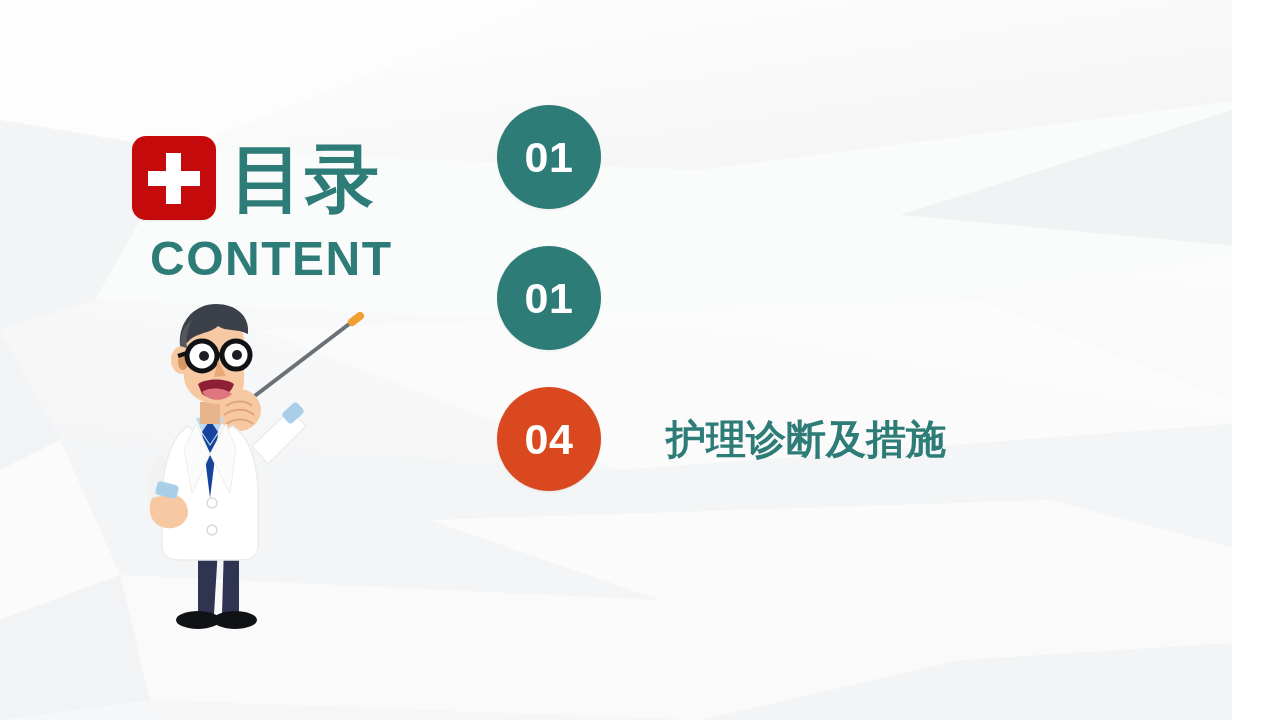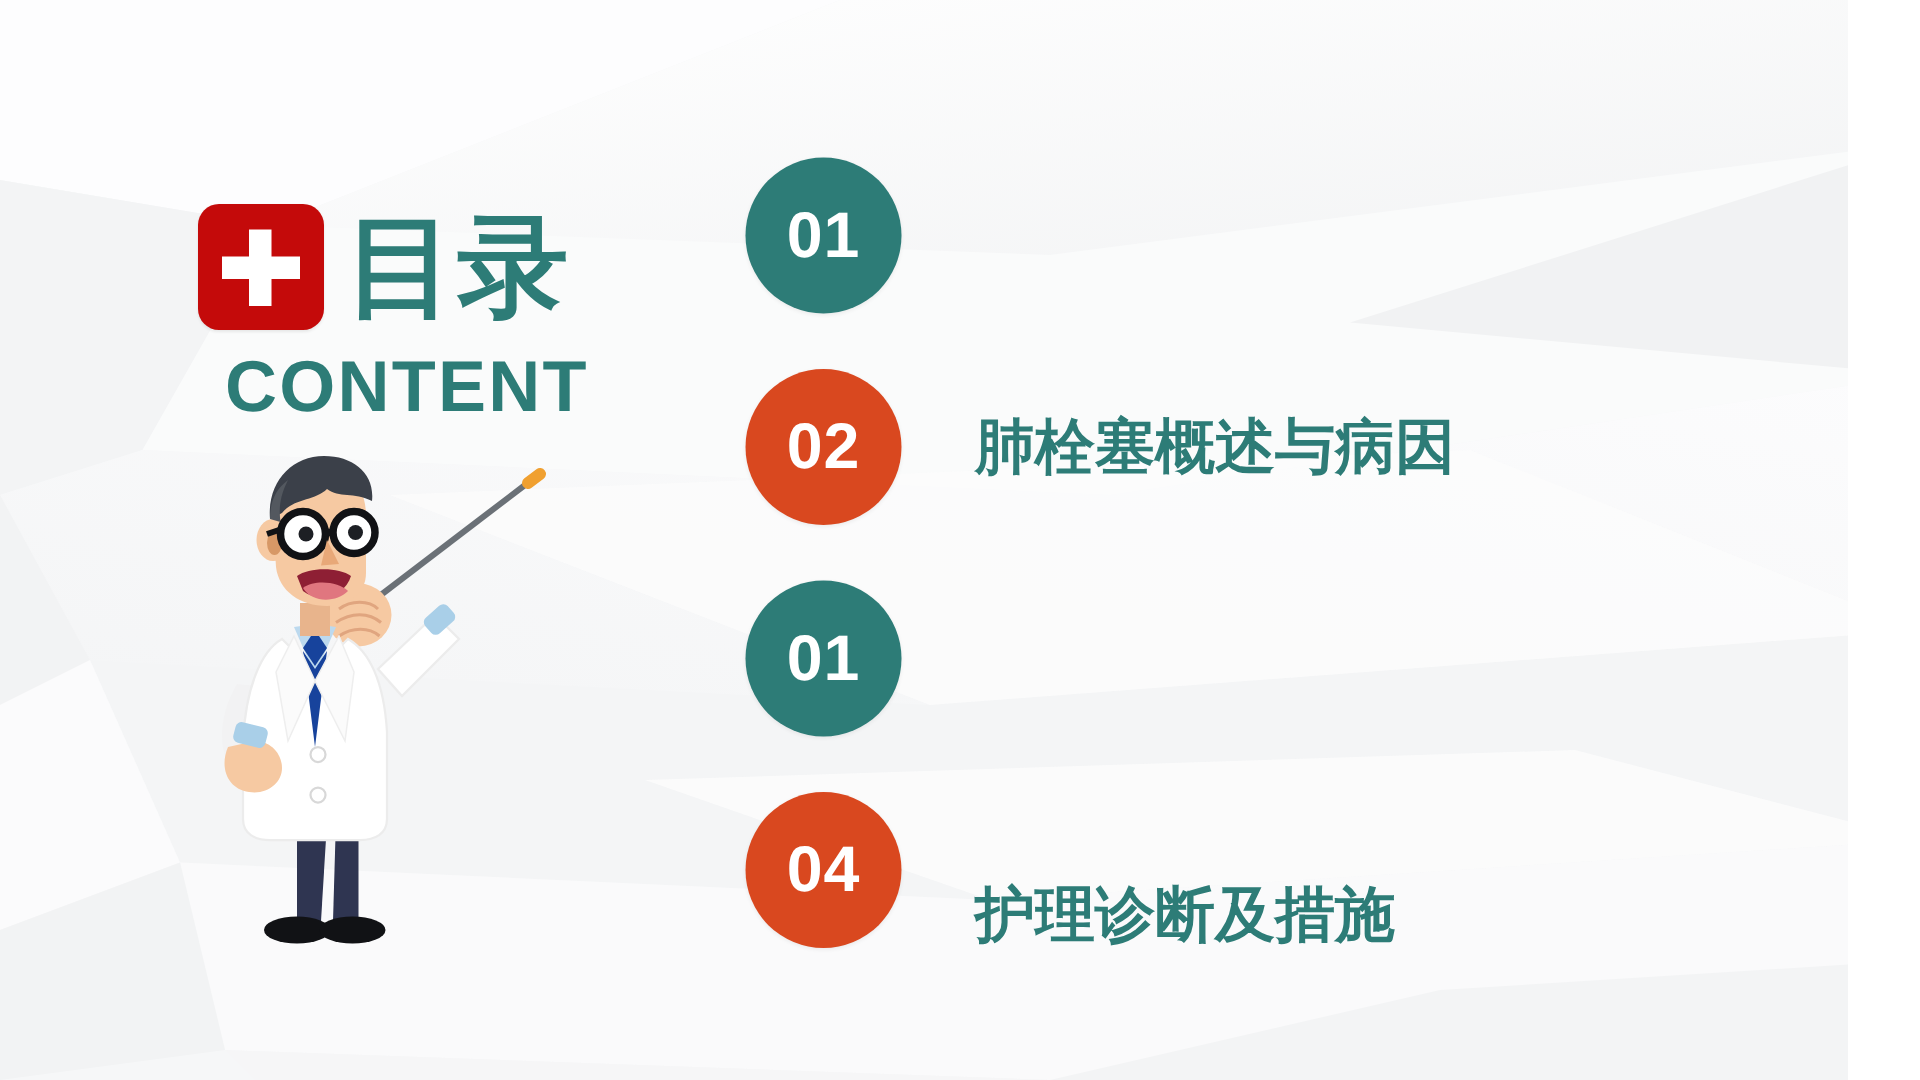--- a/index.html
+++ b/index.html
@@ -45,23 +45,23 @@
   }
 
   
   .doctor{position:absolute;left:140px;top:298px;width:250px;height:352px;}
   .doctor svg{display:block;}
 
   
   .toc{position:absolute;left:497px;top:105px;width:740px;}
   .toc-row{
     position:relative;height:104px;margin-bottom:37px;
-    display:flex;align-items:center;
-  }
-  .toc-row:last-child{margin-bottom:0;align-items:flex-end;}
+    display:flex;align-items:center;gap:16px;
+  }
+  .toc-row:last-child{margin-bottom:0;}
   .num-circle{
     width:104px;height:104px;border-radius:50%;
     flex:0 0 auto;display:flex;align-items:center;justify-content:center;
     color:#ffffff;font-size:43px;font-weight:bold;letter-spacing:0.5px;
     box-shadow:0 1px 3px rgba(0,0,0,.07);
   }
   .num-circle.teal{background:#2d7c77;}
   .num-circle.orange{background:#d9481f;}
   .toc-label{
     margin-left:49px;
@@ -191,24 +191,20 @@
       <path d="M62 94 C70 88 86 90 92 96 C84 104 68 104 62 94 Z" fill="#e0767f"></path>
     </svg>
   </div>
 
   <div class="toc">
 
     <div class="toc-row">
       <div class="num-circle teal">01</div>
     </div>
 
-    <div class="toc-row">
-      <div class="num-circle orange">02</div>
-      <div class="toc-label">肺栓塞概述与病因</div>
-    </div>
 
     <div class="toc-row">
       <div class="num-circle teal">01</div>
     </div>
 
     <div class="toc-row">
       <div class="num-circle orange">04</div>
       <div class="toc-label">护理诊断及措施</div>
     </div>
 

